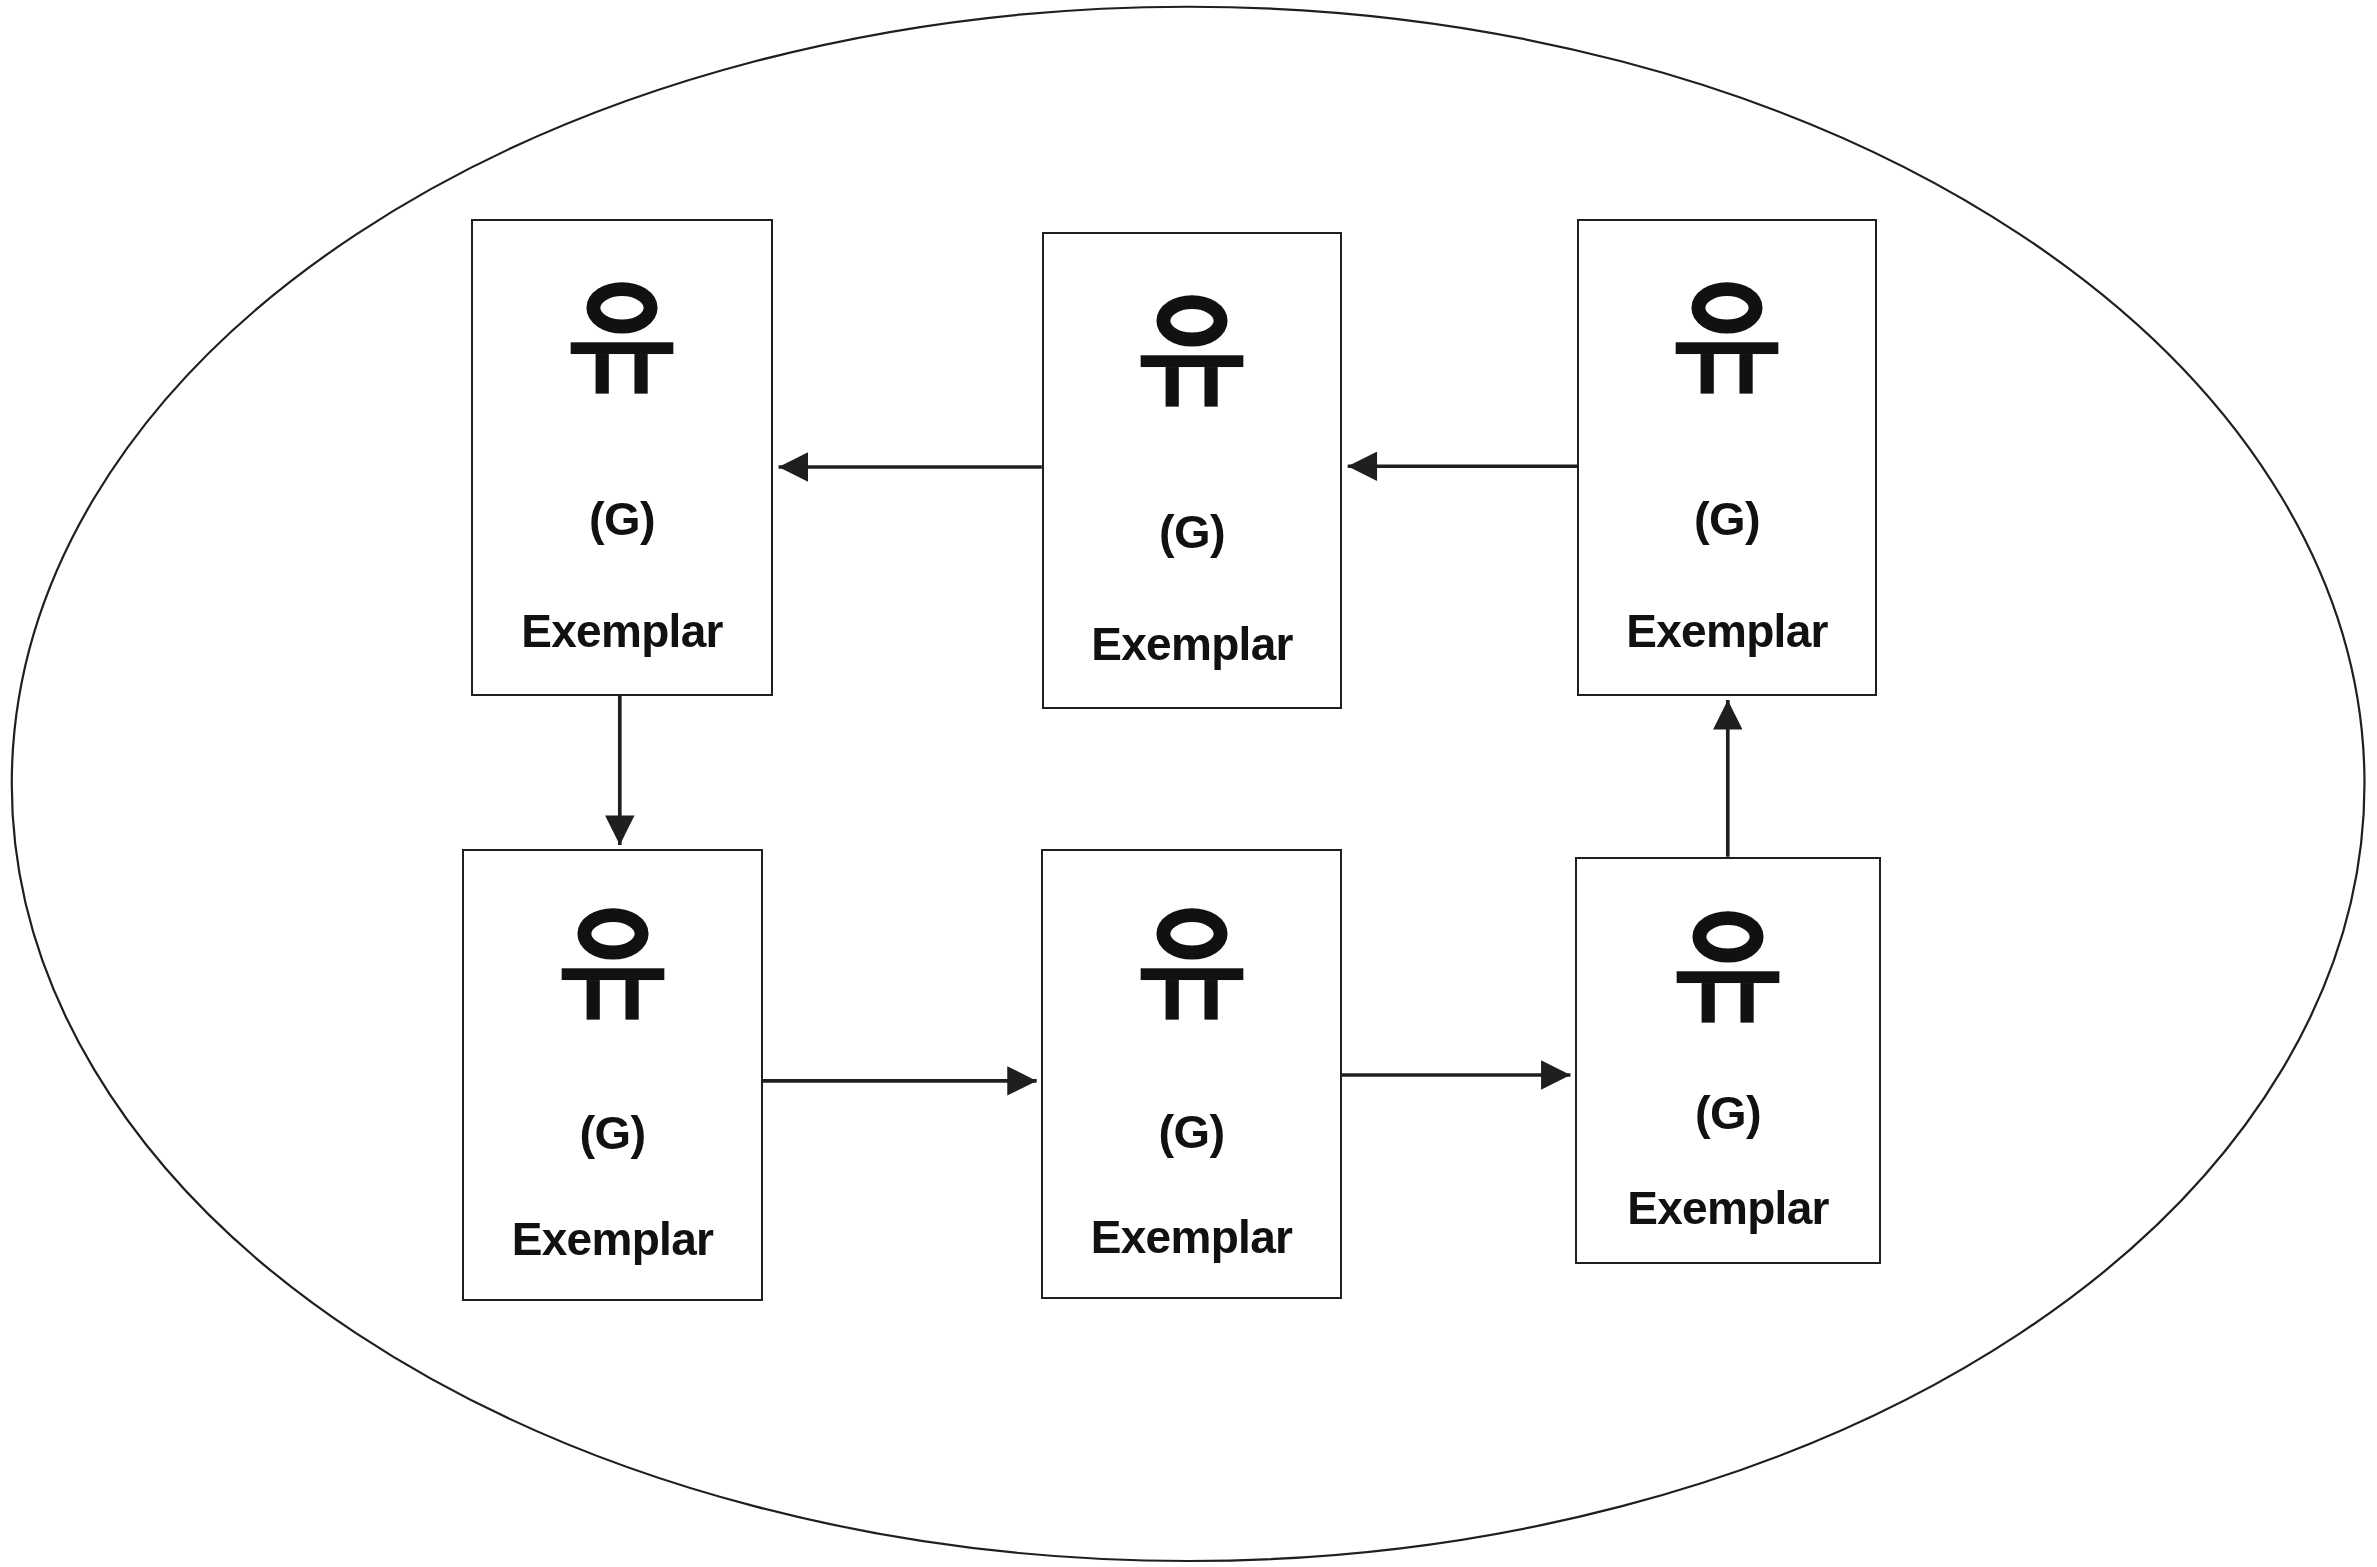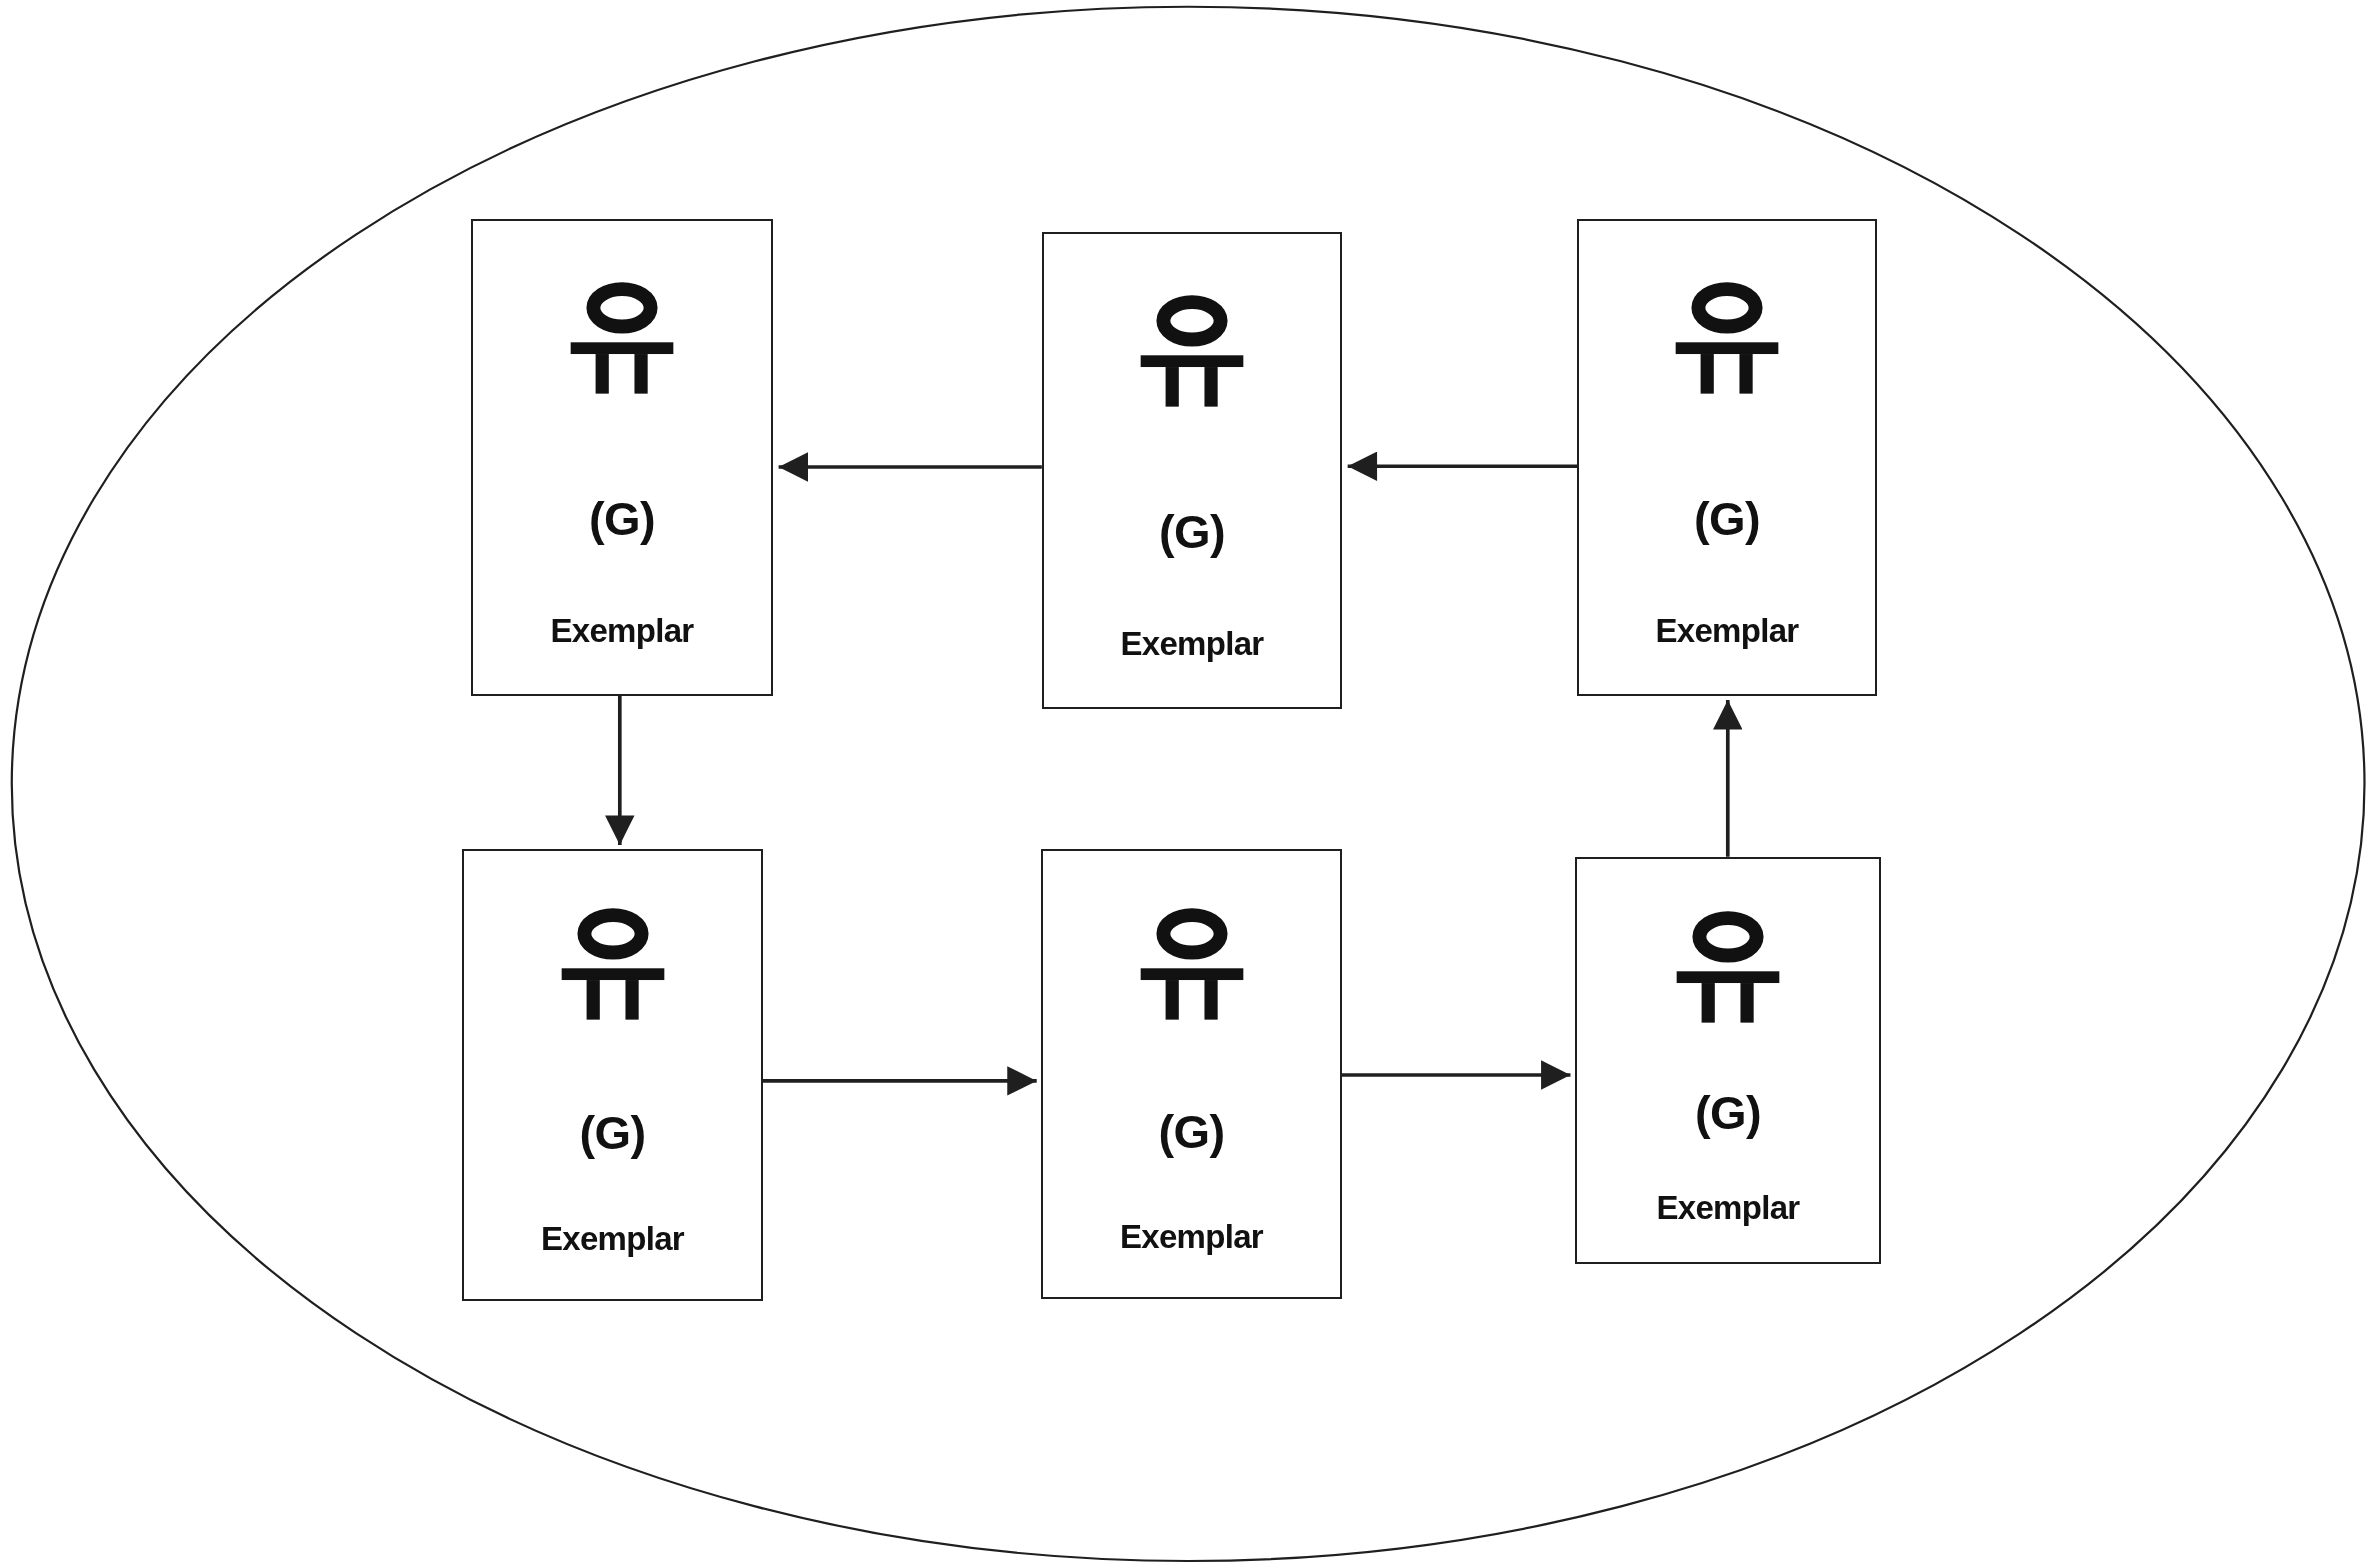--- a/index.html
+++ b/index.html
@@ -50,21 +50,21 @@
     white-space: nowrap;
   }
   .label-ex {
     position: absolute;
     left: 0;
     right: 0;
     top: 86.6%;
     transform: translateY(-50%);
     text-align: center;
     font-weight: bold;
-    font-size: 33px;
+    font-size: 46px;
     letter-spacing: -0.7px;
     color: #111111;
     white-space: nowrap;
   }
 </style>
 </head>
 <body>
 
 <div class="stage">
 

